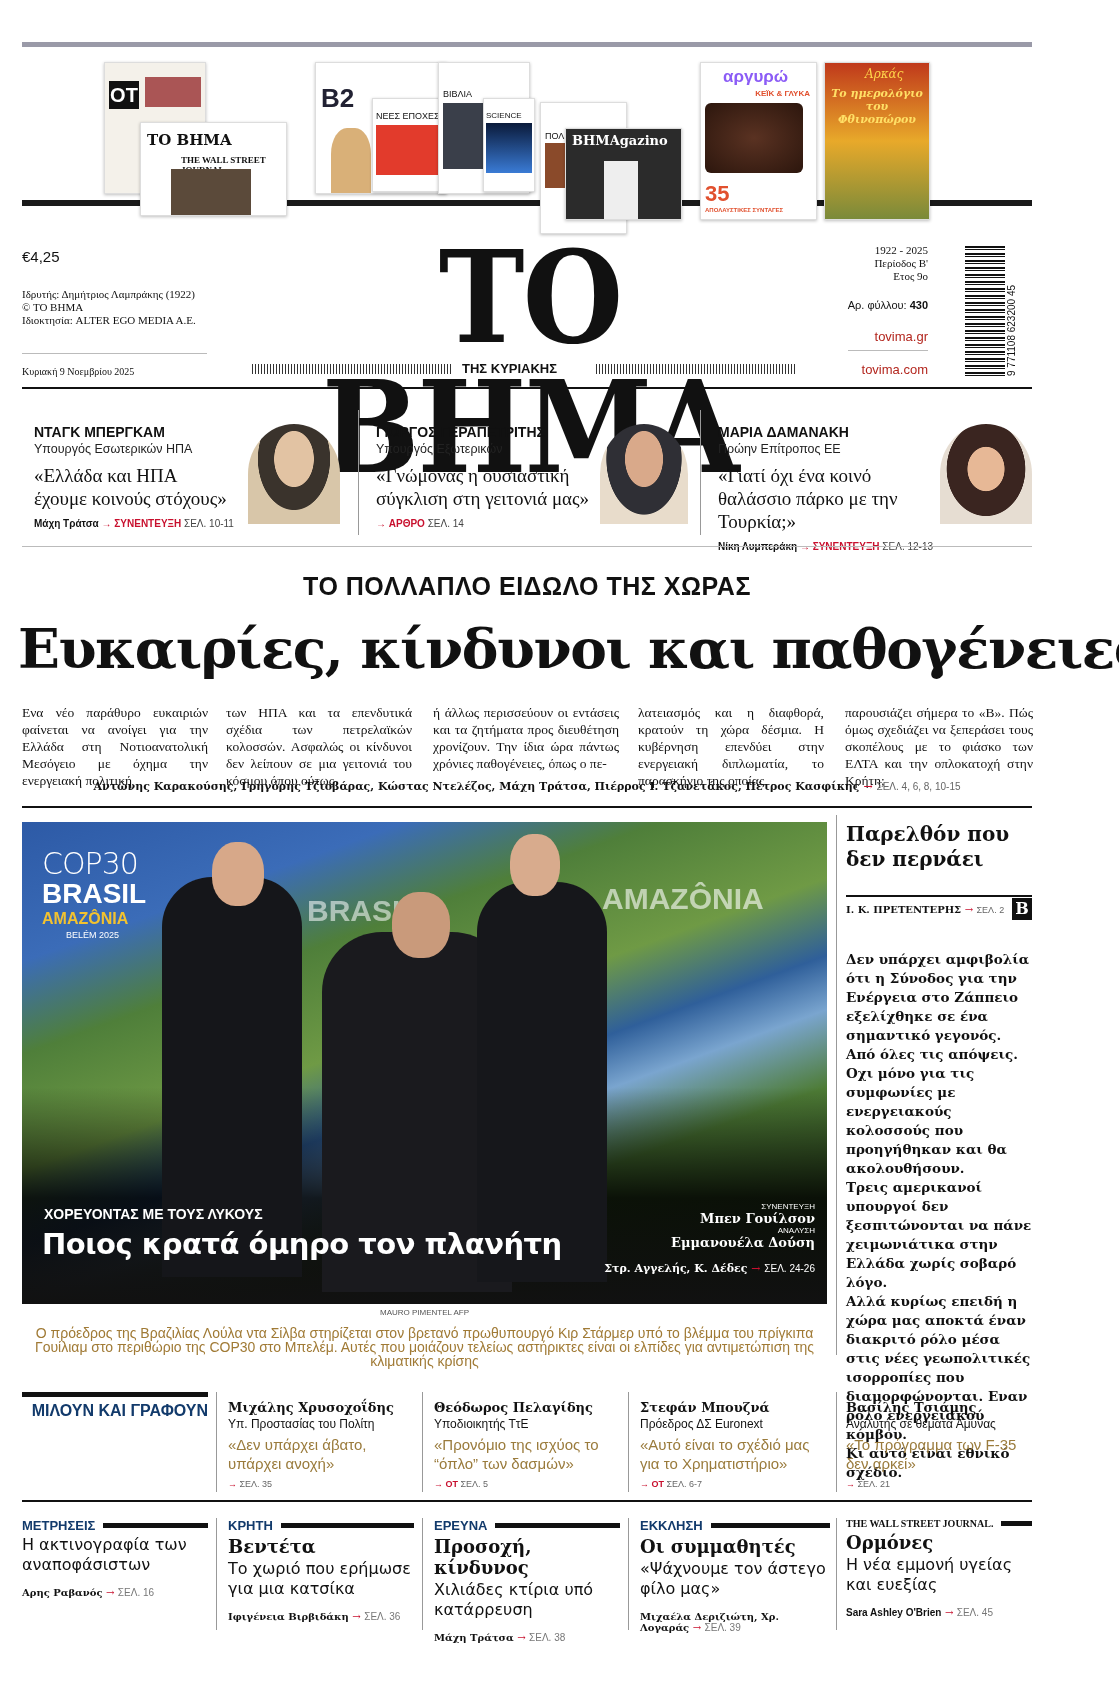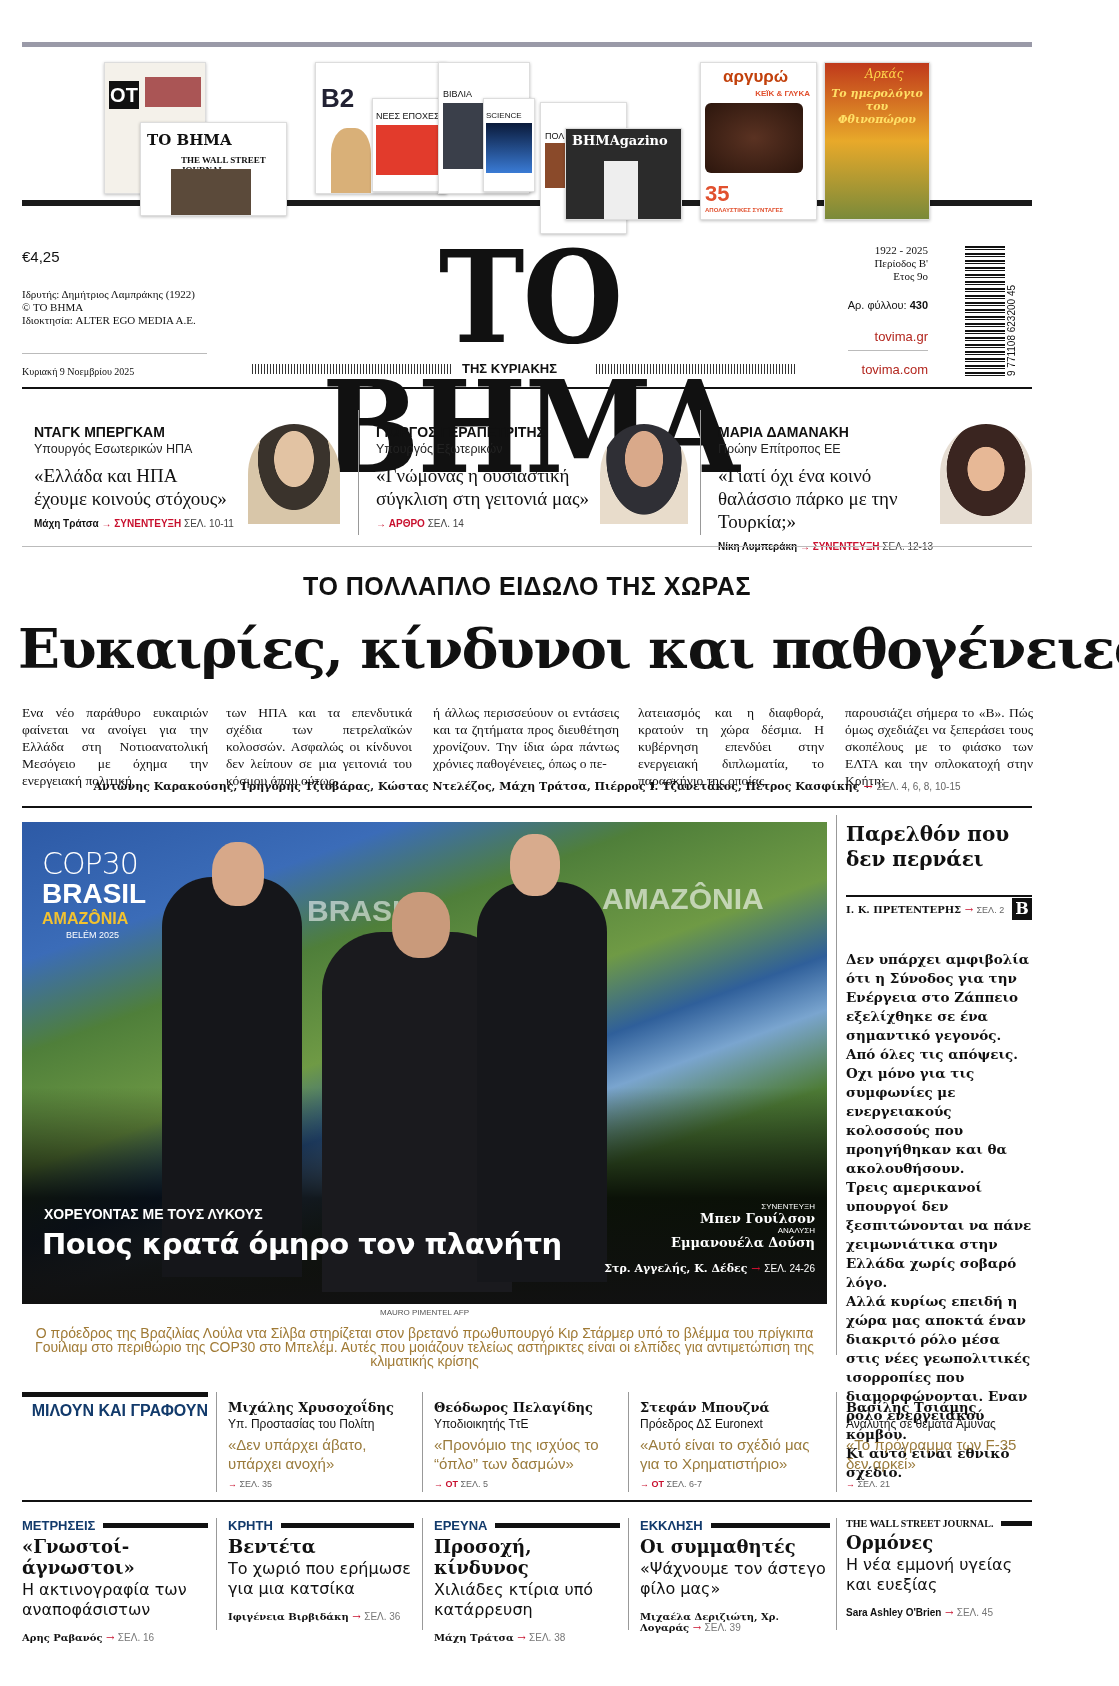--- a/index.html
+++ b/index.html
@@ -70,21 +70,21 @@
 <div class="abs promo" style="left:540px;top:62px;width:85px;height:130px;margin-top:40px;">
   <div style="position:absolute;left:4px;top:28px;font:9px 'Liberation Sans',sans-serif;">ΠΟΛΙΤΙΣΜΟΣ</div>
   <div style="position:absolute;left:4px;top:40px;width:76px;height:45px;background:#8a4a2a;"></div>
 </div>
 <div class="abs promo" style="left:565px;top:128px;width:115px;height:90px;background:#2b2b2b;">
   <div style="position:absolute;left:6px;top:4px;font:bold 13px 'DejaVu Serif',serif;color:#fff;">BHMAgazino</div>
   <div style="position:absolute;left:38px;top:32px;width:34px;height:58px;background:#eee;"></div>
 </div>
 
 <div class="abs promo" style="left:700px;top:62px;width:115px;height:156px;">
-  <div style="position:absolute;left:22px;top:4px;font:bold 17px 'Liberation Sans',sans-serif;color:#c2410c;">αργυρώ</div>
+  <div style="position:absolute;left:22px;top:4px;font:bold 17px 'Liberation Sans',sans-serif;color:#8b5cf6;">αργυρώ</div>
   <div style="position:absolute;right:6px;top:26px;font:bold 8px 'Liberation Sans',sans-serif;color:#e1502e;">ΚΕΪΚ &amp; ΓΛΥΚΑ</div>
   <div style="position:absolute;left:4px;top:40px;width:98px;height:70px;background:radial-gradient(#5a3222,#2c160d);border-radius:6px;"></div>
   <div style="position:absolute;left:4px;top:118px;font:bold 22px 'Liberation Sans',sans-serif;color:#e1502e;">35</div>
   <div style="position:absolute;left:4px;top:144px;font:bold 6px 'Liberation Sans',sans-serif;color:#e1502e;">ΑΠΟΛΑΥΣΤΙΚΕΣ ΣΥΝΤΑΓΕΣ</div>
 </div>
 <div class="abs promo" style="left:824px;top:62px;width:104px;height:156px;background:linear-gradient(180deg,#c0391b,#e8a92a 50%,#7a8a3a);">
   <div style="position:absolute;left:40px;top:4px;font:italic 12px 'DejaVu Serif',serif;color:#ffd54a;">Αρκάς</div>
   <div style="position:absolute;left:6px;top:24px;width:92px;font:italic bold 11px 'DejaVu Serif',serif;color:#ffe066;text-align:center;">Το ημερολόγιο του Φθινοπώρου</div>
 </div>
 
@@ -248,21 +248,20 @@
   <div class="mk-ref"><span class="red">→</span> <span>ΣΕΛ. 21</span></div>
 </div>
 
 <div class="abs rule" style="left:22px;top:1500px;width:1010px;height:2px;"></div>
 
 <div class="abs" style="left:22px;top:1518px;width:186px;">
   <div class="bt-kicker">
       <span>ΜΕΤΡΗΣΕΙΣ</span>
       <span class="bar"></span>
     </div>
-  <div class="bt-head">«Γνωστοί-άγνωστοι»</div>
   <div class="bt-sub">Η ακτινογραφία των αναποφάσιστων</div>
   <div class="bt-ref"><span>Αρης Ραβανός</span> <span class="r">→</span> <span class="s">ΣΕΛ. 16</span></div>
 </div>
 <div class="abs vsep" style="left:216px;top:1518px;height:112px;"></div>
 <div class="abs" style="left:228px;top:1518px;width:186px;">
   <div class="bt-kicker">
       <span>ΚΡΗΤΗ</span>
       <span class="bar"></span>
     </div>
   <div class="bt-head">Βεντέτα</div>

